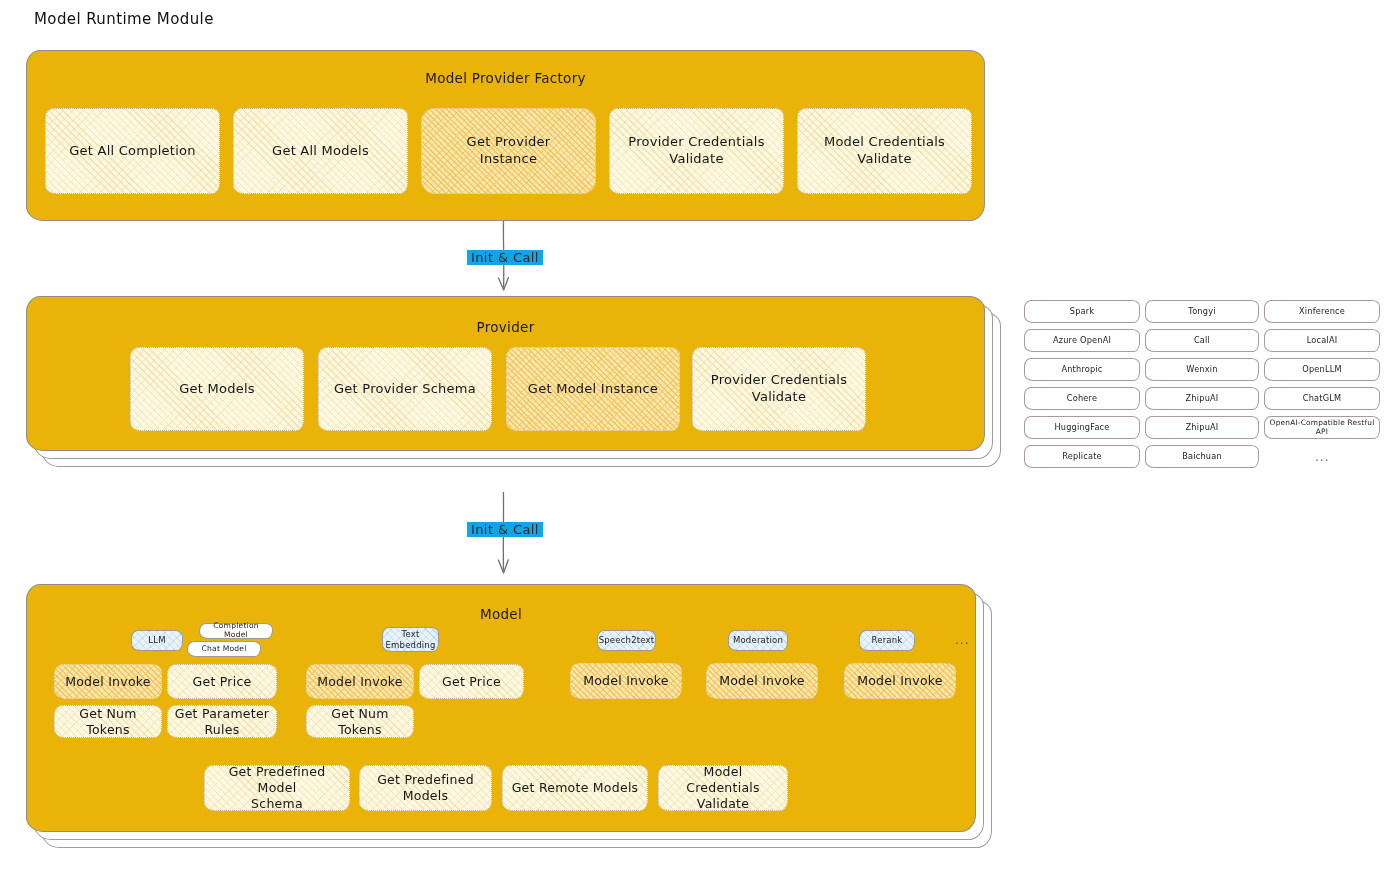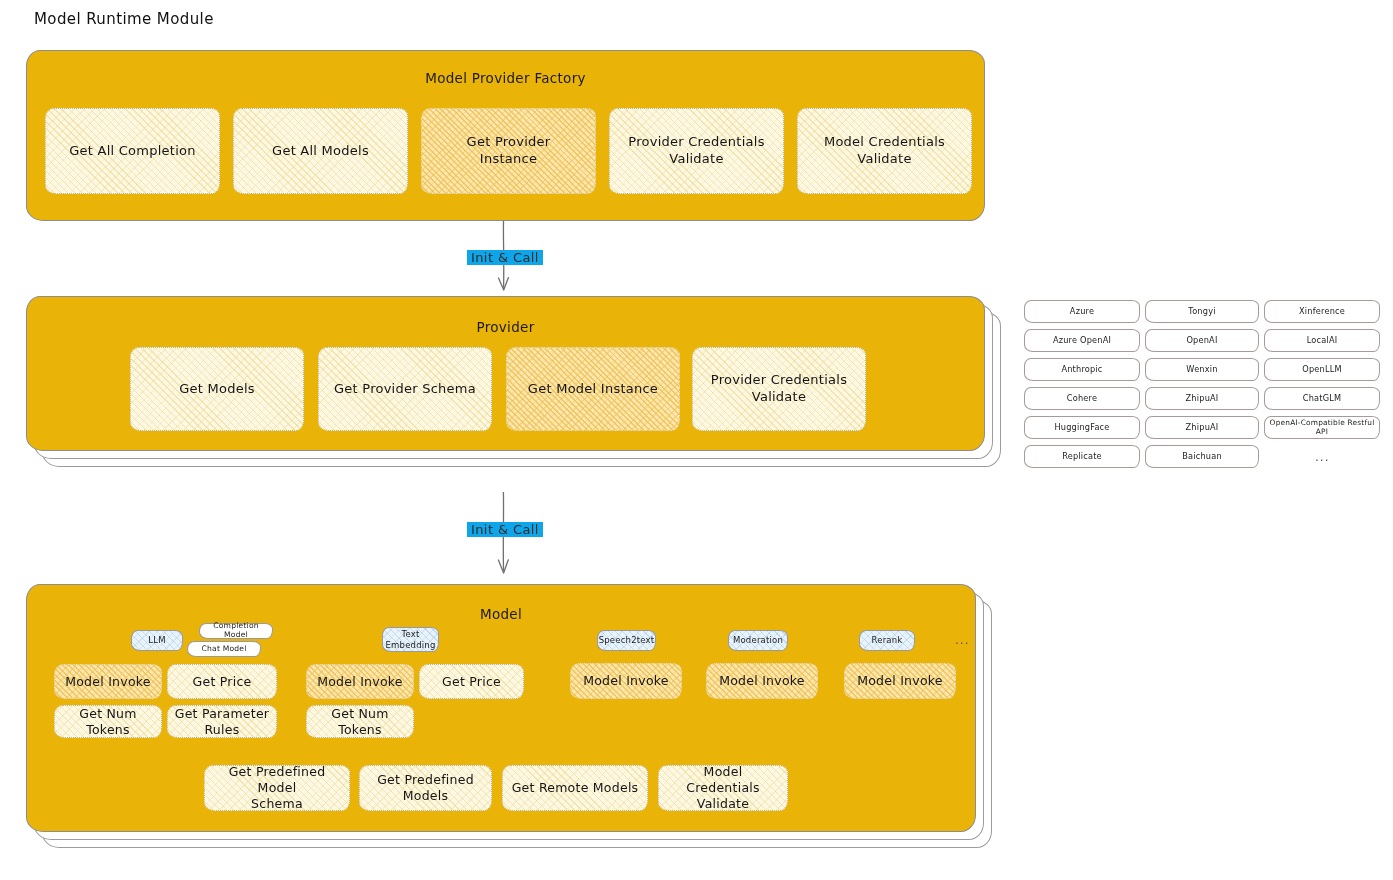--- a/index.html
+++ b/index.html
@@ -92,21 +92,21 @@
 
   <div id="page-title">Model Runtime Module</div>
 
   <div class="panel top" style="left:26px;top:50px;width:959px;height:171px;">
     <div class="panel-title" style="top:19px;">Model Provider Factory</div>
 
     <div class="node fill-cream" style="left:18px;top:57px;width:175px;height:86px;">Get All Completion</div>
 
     <div class="node fill-cream" style="left:206px;top:57px;width:175px;height:86px;">Get All Models</div>
 
-    <div class="node fill-gold" style="left:394px;top:57px;width:175px;height:86px;white-space:pre-line;">Get Provider
+    <div class="node fill-gold" style="left:394px;top:57px;width:175px;height:86px;white-space:pre-line;border-radius:14px;">Get Provider
 Instance</div>
 
     <div class="node fill-cream" style="left:582px;top:57px;width:175px;height:86px;white-space:pre-line;">Provider Credentials
 Validate</div>
 
     <div class="node fill-cream" style="left:770px;top:57px;width:175px;height:86px;white-space:pre-line;">Model Credentials
 Validate</div>
   </div>
 
   <div class="conn" style="left:470px;top:221px;width:70px;height:78px;">
@@ -127,29 +127,29 @@
     <div class="node fill-cream" style="left:291px;top:50px;width:174px;height:84px;">Get Provider Schema</div>
 
     <div class="node fill-gold" style="left:479px;top:50px;width:174px;height:84px;">Get Model Instance</div>
 
     <div class="node fill-cream" style="left:665px;top:50px;width:174px;height:84px;white-space:pre-line;">Provider Credentials
 Validate</div>
   </div>
 
   <div style="position:absolute;left:1024px;top:300px;width:356px;height:172px;">
 
-    <div class="chip provider-chip" style="left:0px;top:0px;width:116px;height:23px;">Azure</div>
+    <div class="chip provider-chip" style="left:0px;top:0px;width:116px;height:23px;">Spark</div>
     <div class="chip provider-chip" style="left:0px;top:29px;width:116px;height:23px;">Azure OpenAI</div>
     <div class="chip provider-chip" style="left:0px;top:58px;width:116px;height:23px;">Anthropic</div>
     <div class="chip provider-chip" style="left:0px;top:87px;width:116px;height:23px;">Cohere</div>
     <div class="chip provider-chip" style="left:0px;top:116px;width:116px;height:23px;">HuggingFace</div>
     <div class="chip provider-chip" style="left:0px;top:145px;width:116px;height:23px;">Replicate</div>
 
     <div class="chip provider-chip" style="left:121px;top:0px;width:114px;height:23px;">Tongyi</div>
-    <div class="chip provider-chip" style="left:121px;top:29px;width:114px;height:23px;">OpenAI</div>
+    <div class="chip provider-chip" style="left:121px;top:29px;width:114px;height:23px;">Call</div>
     <div class="chip provider-chip" style="left:121px;top:58px;width:114px;height:23px;">Wenxin</div>
     <div class="chip provider-chip" style="left:121px;top:87px;width:114px;height:23px;">ZhipuAI</div>
     <div class="chip provider-chip" style="left:121px;top:116px;width:114px;height:23px;">ZhipuAI</div>
     <div class="chip provider-chip" style="left:121px;top:145px;width:114px;height:23px;">Baichuan</div>
 
     <div class="chip provider-chip" style="left:240px;top:0px;width:116px;height:23px;">Xinference</div>
     <div class="chip provider-chip" style="left:240px;top:29px;width:116px;height:23px;">LocalAI</div>
     <div class="chip provider-chip" style="left:240px;top:58px;width:116px;height:23px;">OpenLLM</div>
     <div class="chip provider-chip" style="left:240px;top:87px;width:116px;height:23px;">ChatGLM</div>
     <div class="chip provider-chip" style="left:240px;top:116px;width:116px;height:23px;font-size:7.4px;">OpenAI-Compatible Restful API</div>

